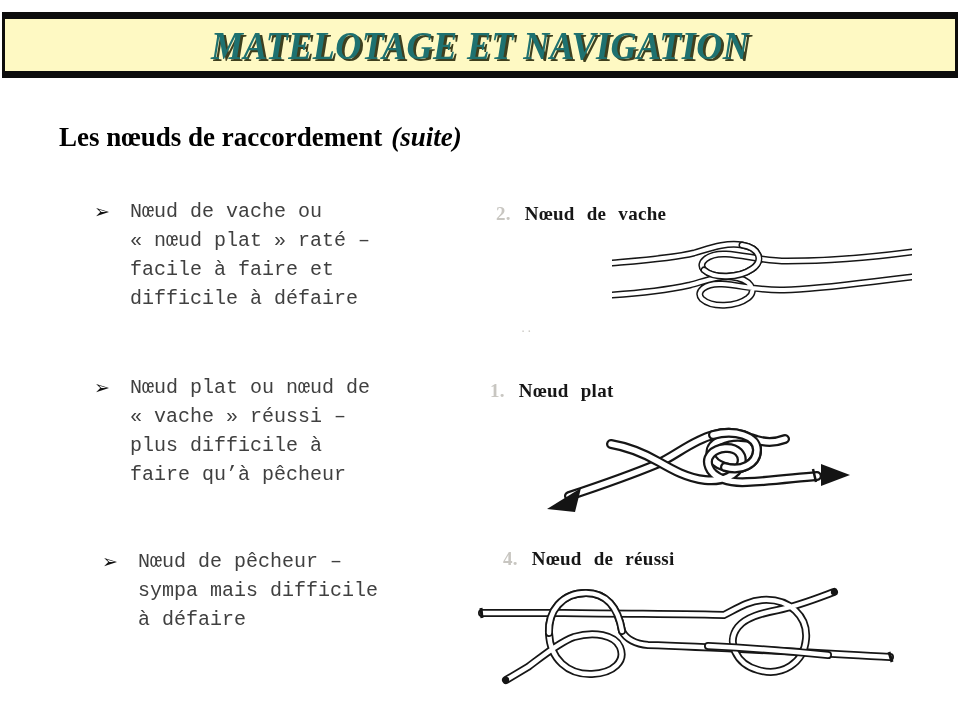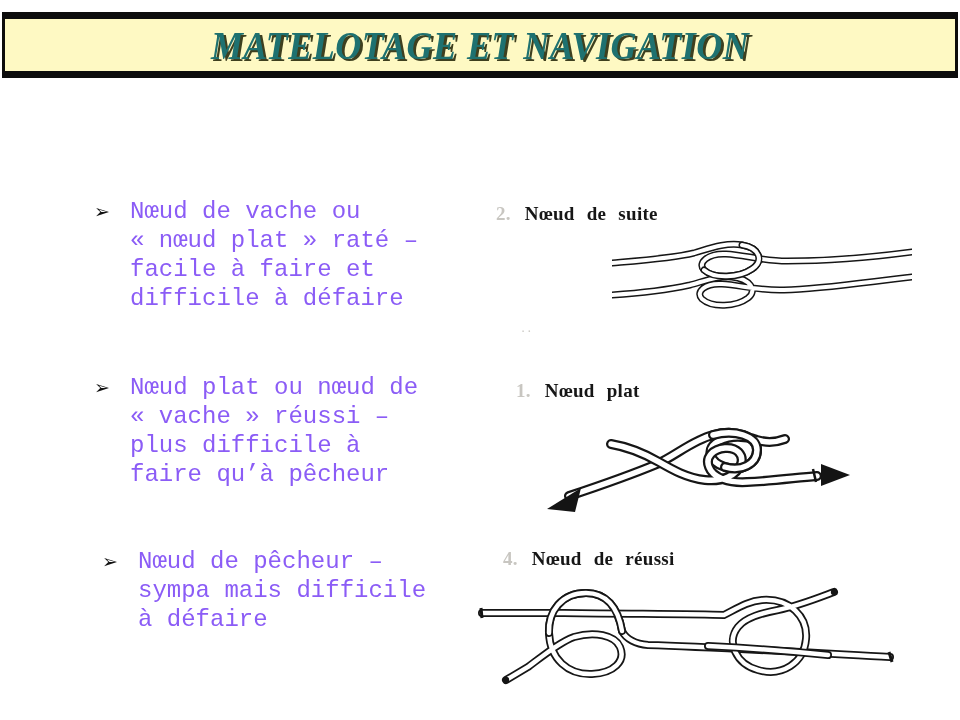--- a/index.html
+++ b/index.html
@@ -19,33 +19,33 @@
 
   
   .heading { position:absolute; left:59px; top:122px; color:#000;
              font-family:"Liberation Serif", serif; font-weight:bold; font-size:27px; }
   .heading .suffix { font-style:italic; margin-left:9px; }
 
   
   .bullet { position:absolute; display:flex; }
   .marker { width:36px; flex:0 0 36px; font-family:"DejaVu Sans", sans-serif;
             font-size:19px; line-height:29px; color:#111; }
-  .btext  { font-family:"Liberation Mono", monospace; font-size:24px; line-height:29px;
-            color:#8b5cf6; white-space:pre-line; }
+  .btext  { font-family:"Liberation Mono", monospace; font-size:20px; line-height:29px;
+            color:#404040; white-space:pre-line; }
   .b1 { left:94px;  top:197px; }
   .b2 { left:94px;  top:373px; }
   .b3 { left:102px; top:547px; }
 
   
   .fig-label { position:absolute; font-family:"Liberation Serif", serif; font-weight:bold;
                font-size:19px; color:#161616; word-spacing:7px; letter-spacing:0.3px;
                white-space:nowrap; }
   .fig-num { color:#c8c6c1; margin-right:14px; }
   .fl1 { left:496px; top:203px; }
-  .fl2 { left:516px; top:380px; }
+  .fl2 { left:490px; top:380px; }
   .fl3 { left:503px; top:548px; }
   .faint-mark { position:absolute; left:521px; top:318px; color:#cfcdc8;
                 font-size:15px; letter-spacing:2px; }
 
   
   .fig-svg { position:absolute; }
   .fs1 { left:612px; top:233px; }
   .fs2 { left:545px; top:412px; }
   .fs3 { left:468px; top:587px; }
   .ro { fill:none; stroke:#161616; stroke-linecap:round; }
@@ -57,20 +57,23 @@
 </style>
 </head>
 <body>
 
 <div class="slide">
 
   <div class="banner">
     <div class="banner-title">MATELOTAGE ET NAVIGATION</div>
   </div>
 
+  <div class="heading">
+    <span>Les nœuds de raccordement</span><span class="suffix">(suite)</span>
+  </div>
 
   <div class="bullet b1">
     <span class="marker">➢</span>
     <span class="btext">Nœud de vache ou
 « nœud plat » raté –
 facile à faire et
 difficile à défaire</span>
   </div>
 
   <div class="bullet b2">
@@ -82,21 +85,21 @@
   </div>
 
   <div class="bullet b3">
     <span class="marker">➢</span>
     <span class="btext">Nœud de pêcheur –
 sympa mais difficile
 à défaire</span>
   </div>
 
   <div class="fig-label fl1">
-    <span class="fig-num">2.</span><span>Nœud de suite</span>
+    <span class="fig-num">2.</span><span>Nœud de vache</span>
   </div>
   <svg class="fig-svg fs1 k1" width="300" height="85" viewBox="0 0 300 85">
     <path class="ro" d="M0,30 C35,27 62,25 82,20 C96,16 114,9 130,12 C148,15 152,28 140,36 C127,45 102,46 92,37 C85,30 96,20 114,21 C132,22 152,28 175,28 C212,28 262,24 300,19"></path>
     <path class="ri" d="M0,30 C35,27 62,25 82,20 C96,16 114,9 130,12 C148,15 152,28 140,36 C127,45 102,46 92,37 C85,30 96,20 114,21 C132,22 152,28 175,28 C212,28 262,24 300,19"></path>
     <path class="ro" d="M0,62 C30,60 55,57 78,52 C90,49 106,42 120,44 C138,46 146,57 136,65 C124,74 100,75 90,66 C83,59 93,50 110,51 C128,52 148,58 172,57 C210,56 262,48 300,44"></path>
     <path class="ri" d="M0,62 C30,60 55,57 78,52 C90,49 106,42 120,44 C138,46 146,57 136,65 C124,74 100,75 90,66 C83,59 93,50 110,51 C128,52 148,58 172,57 C210,56 262,48 300,44"></path>
     <path class="ro" d="M130,12 C148,15 152,28 140,36 C127,45 102,46 92,37"></path>
     <path class="ri" d="M130,12 C148,15 152,28 140,36 C127,45 102,46 92,37"></path>
   </svg>
   <div class="faint-mark">..</div>

